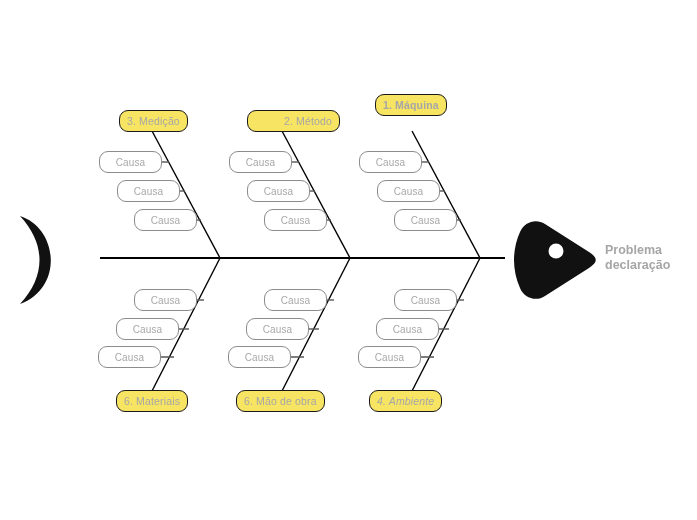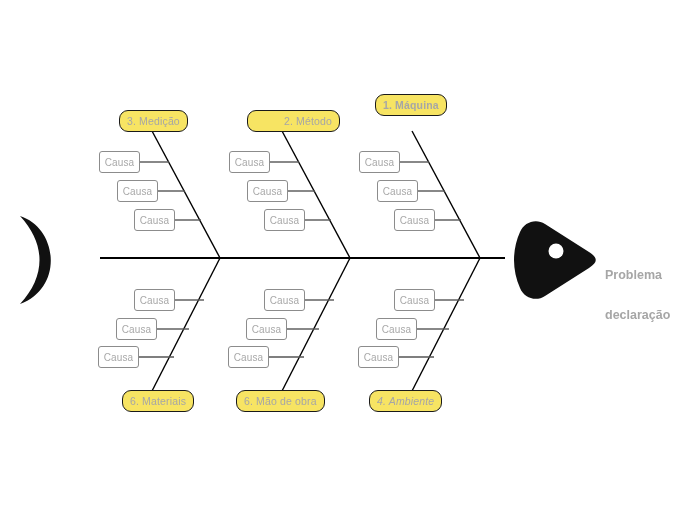--- a/index.html
+++ b/index.html
@@ -36,40 +36,39 @@
     height: 22px;
     background: #f7e463;
     border: 1.4px solid #1a1a1a;
     border-radius: 9px;
     color: #a6a6a6;
     font-size: 10.5px;
     letter-spacing: 0.15px;
     padding: 0 7px;
   }
   .cause-box {
-    width: 41px;
+    width: 63px;
     height: 22px;
     background: #ffffff;
     border: 1.4px solid #8c8c8c;
-    border-radius: 3px;
+    border-radius: 9px;
     color: #a8a8a8;
     font-size: 10px;
     letter-spacing: 0.1px;
   }
   .problem-label {
     position: absolute;
     color: #a6a6a6;
     font-size: 12.5px;
     font-weight: bold;
     line-height: 15px;
     white-space: nowrap;
   }
   .problem-label span {
     display: block;
-    margin-top: 25px;
   }
 </style>
 </head>
 <body>
 
 <div id="canvas">
 
   <svg id="diagram-svg" viewBox="0 0 697 520" xmlns="http://www.w3.org/2000/svg">
 
     <path d="M 20 216 C 58 228 64 288 20 304 C 46 276 46 244 20 216 Z" fill="#111111"></path>
@@ -111,21 +110,21 @@
 
     <line x1="435" y1="300" x2="464" y2="300" stroke="#555555" stroke-width="1.4"></line>
     <line x1="417" y1="329" x2="449" y2="329" stroke="#555555" stroke-width="1.4"></line>
     <line x1="399" y1="357" x2="434" y2="357" stroke="#555555" stroke-width="1.4"></line>
   </svg>
 
   <div class="node cat-box" style="left:119px; top:110px;">3. Medição</div>
   <div class="node cat-box" style="left:247px; top:110px;padding-left:36px;">2. Método</div>
   <div class="node cat-box" style="left:375px; top:94px;font-weight:bold;">1. Máquina</div>
 
-  <div class="node cat-box" style="left:116px; top:390px;margin-left:6px;">6. Materiais</div>
+  <div class="node cat-box" style="left:116px; top:390px;">6. Materiais</div>
   <div class="node cat-box" style="left:236px; top:390px;">6. Mão de obra</div>
   <div class="node cat-box" style="left:369px; top:390px;font-style:italic;">4. Ambiente</div>
 
   <div class="node cause-box" style="left:99px; top:151px;">Causa</div>
   <div class="node cause-box" style="left:117px; top:180px;">Causa</div>
   <div class="node cause-box" style="left:134px; top:209px;">Causa</div>
 
   <div class="node cause-box" style="left:229px; top:151px;">Causa</div>
   <div class="node cause-box" style="left:247px; top:180px;">Causa</div>
   <div class="node cause-box" style="left:264px; top:209px;">Causa</div>

